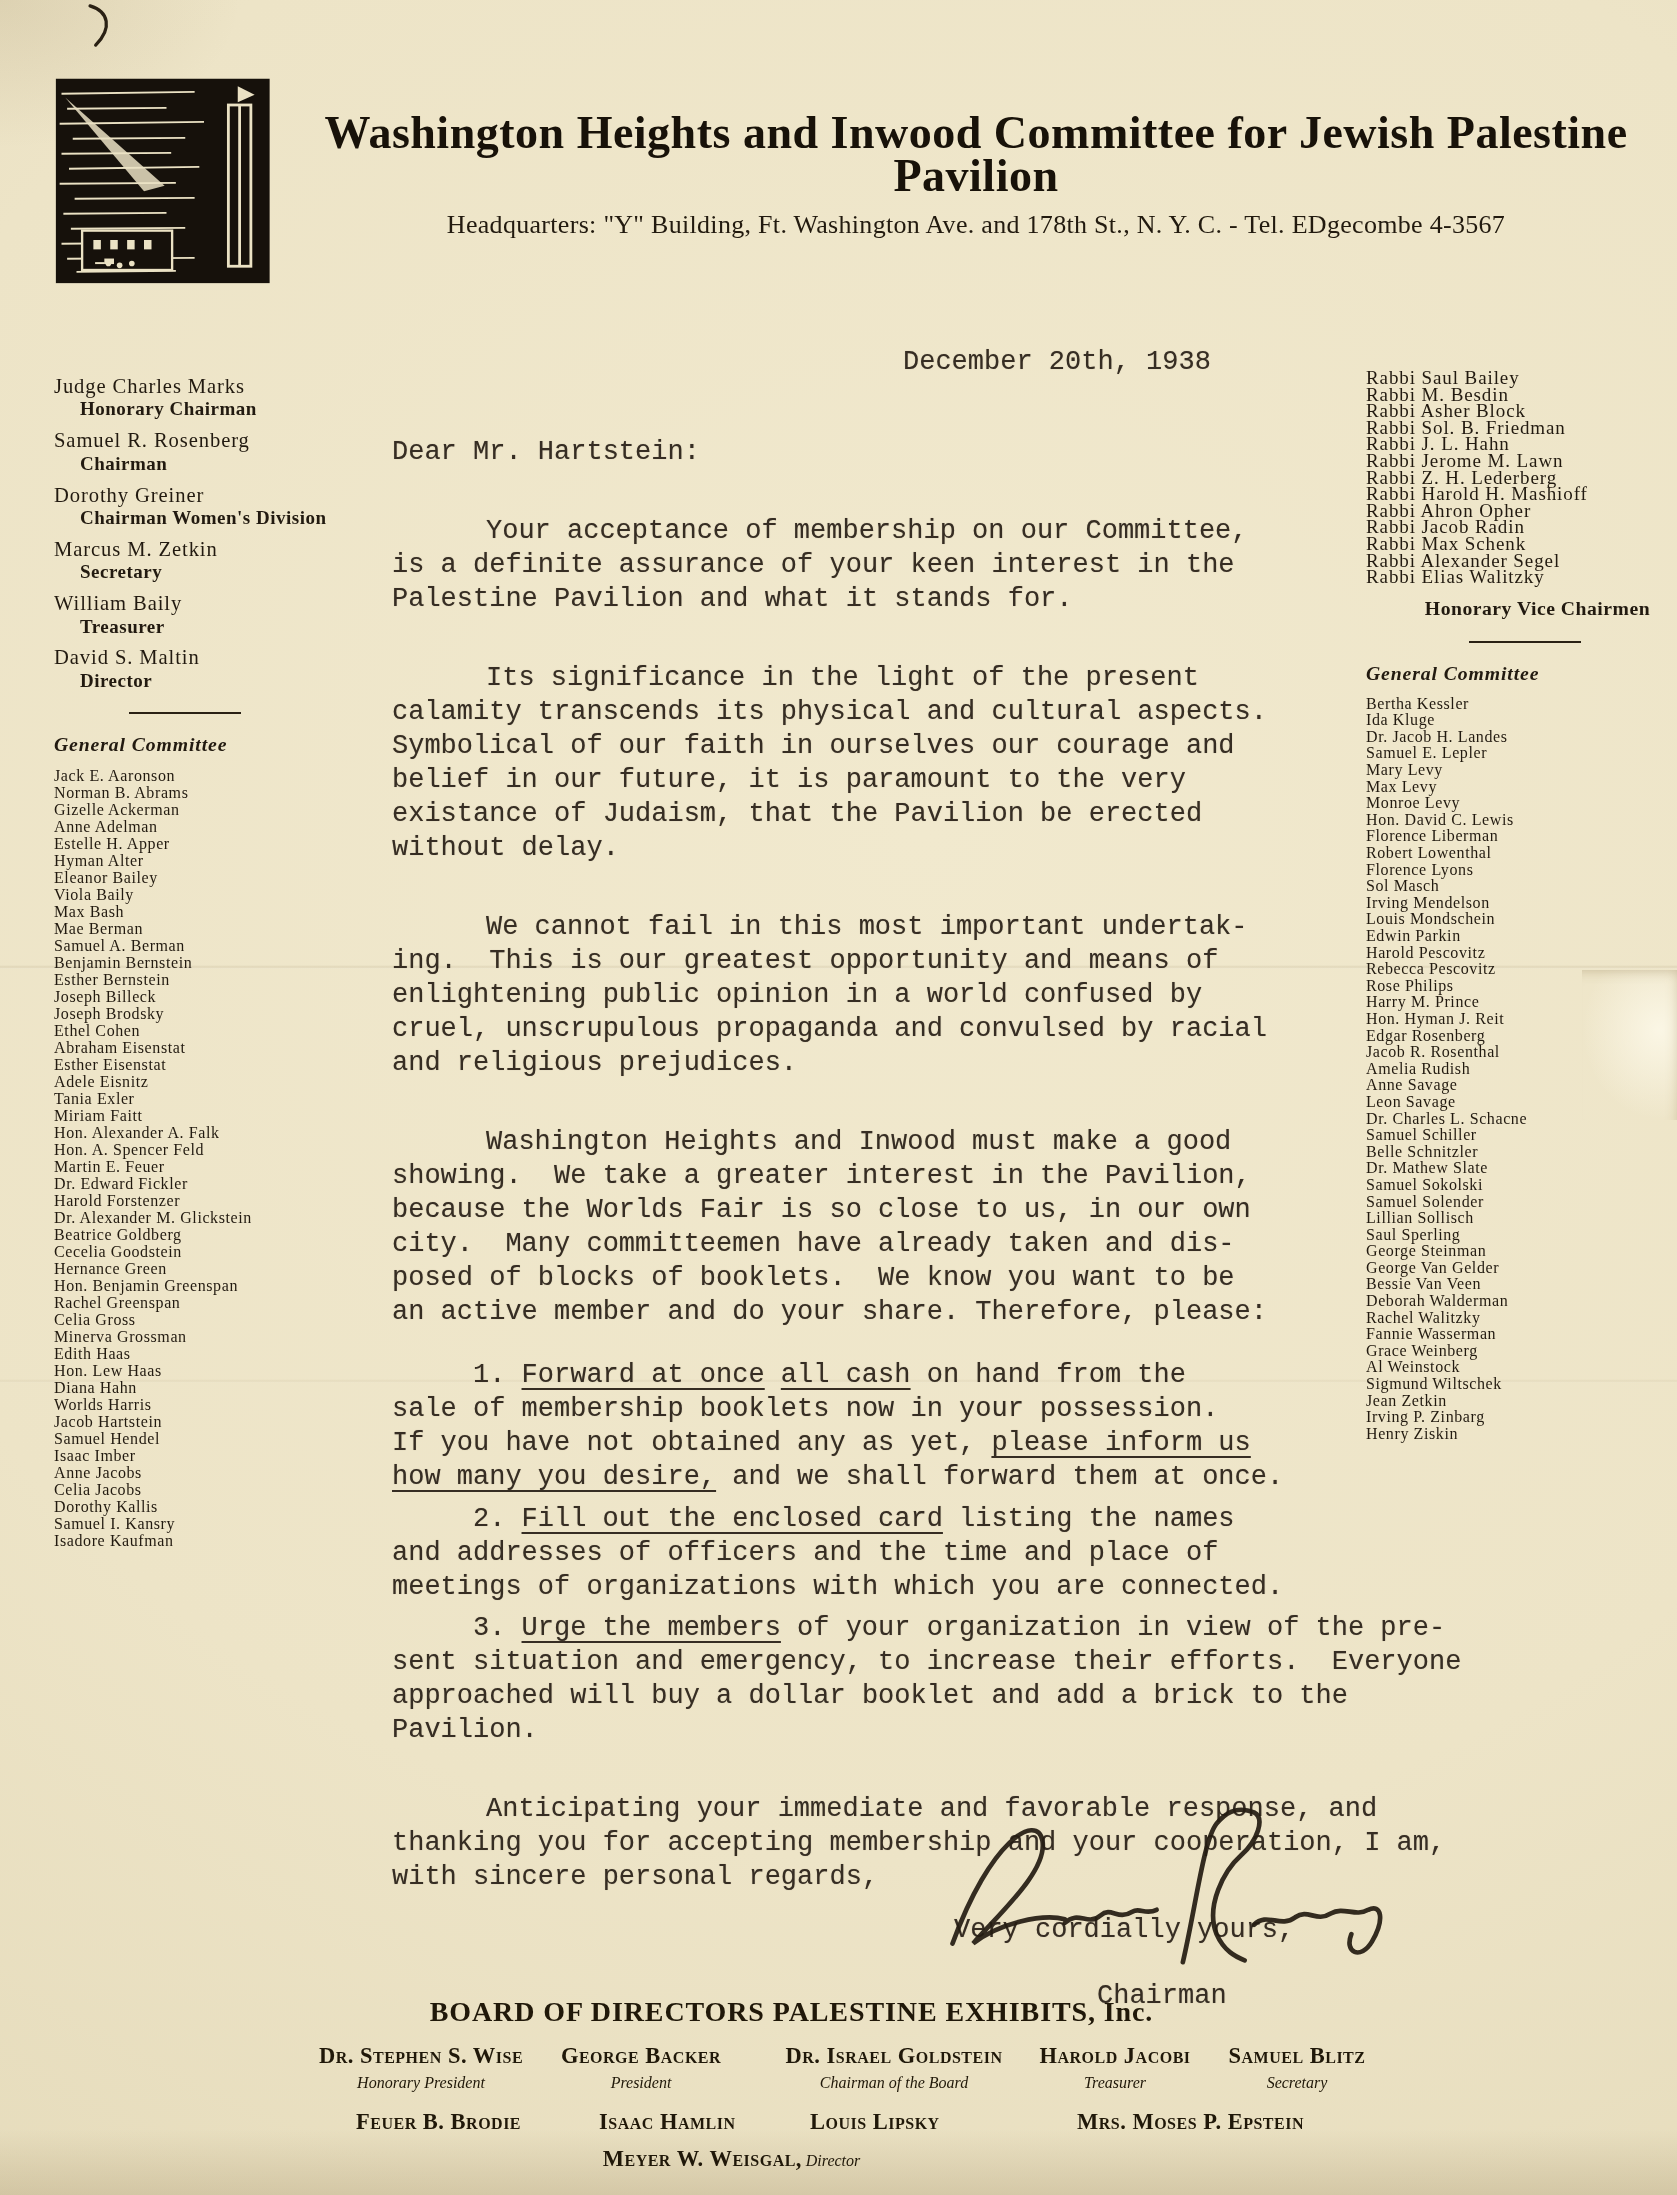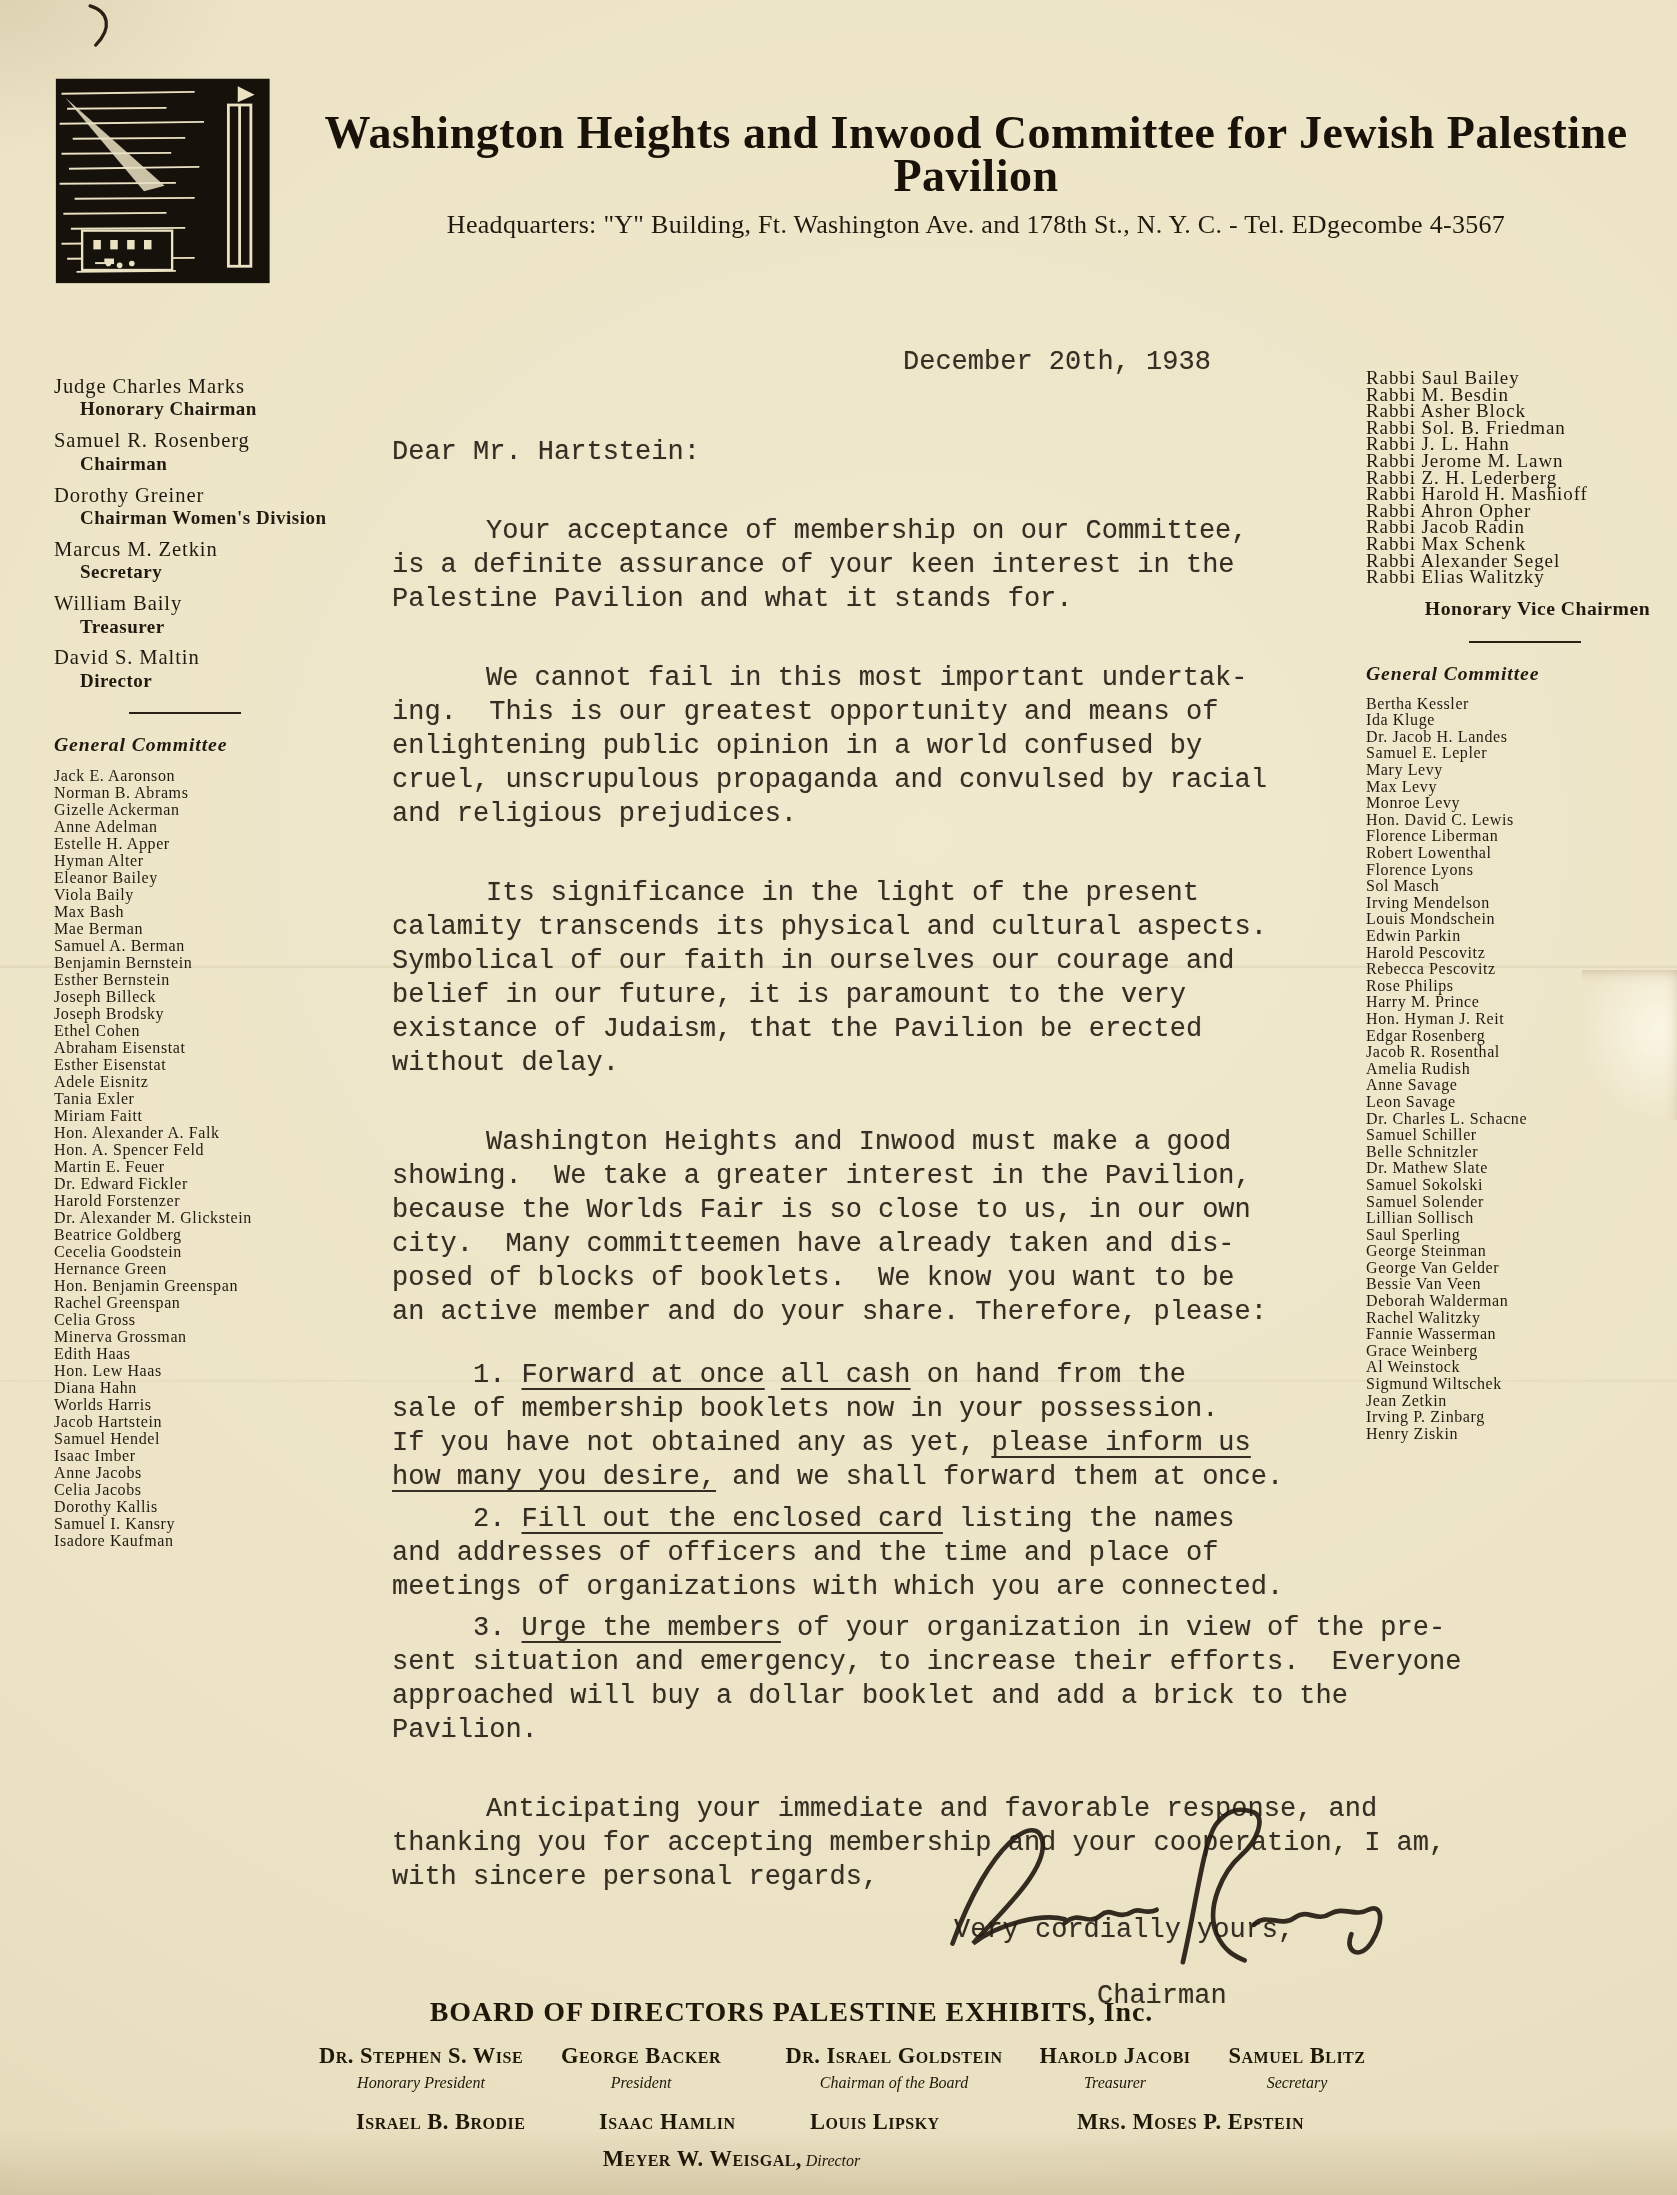--- a/index.html
+++ b/index.html
@@ -290,31 +290,31 @@
 
   <main class="letter">
     <div class="tw date">December 20th, 1938</div>
     <div class="tw salutation">Dear Mr. Hartstein:</div>
 
     <div>
 
     <p class="tw para">Your acceptance of membership on our Committee,
 is a definite assurance of your keen interest in the
 Palestine Pavilion and what it stands for.</p>
-        <p class="tw para">We cannot fail in this most important undertak-
-ing.  This is our greatest opportunity and means of
-enlightening public opinion in a world confused by
-cruel, unscrupulous propaganda and convulsed by racial
-and religious prejudices.</p>
         <p class="tw para">Its significance in the light of the present
 calamity transcends its physical and cultural aspects.
 Symbolical of our faith in ourselves our courage and
 belief in our future, it is paramount to the very
 existance of Judaism, that the Pavilion be erected
 without delay.</p>
+        <p class="tw para">We cannot fail in this most important undertak-
+ing.  This is our greatest opportunity and means of
+enlightening public opinion in a world confused by
+cruel, unscrupulous propaganda and convulsed by racial
+and religious prejudices.</p>
         <p class="tw para">Washington Heights and Inwood must make a good
 showing.  We take a greater interest in the Pavilion,
 because the Worlds Fair is so close to us, in our own
 city.  Many committeemen have already taken and dis-
 posed of blocks of booklets.  We know you want to be
 an active member and do your share. Therefore, please:</p>
       </div>
 
     <div class="items-wrap">
         <div class="tw item"><span>1. </span><span class="u">Forward at once</span><span> </span><span class="u">all cash</span><span> on hand from the
@@ -365,21 +365,21 @@
       <div class="f-cell" style="left:853px">
         <div class="f-name">Harold Jacobi</div>
         <div class="f-title">Treasurer</div>
       </div>
       <div class="f-cell" style="left:1035px">
         <div class="f-name">Samuel Blitz</div>
         <div class="f-title">Secretary</div>
       </div>
     </div>
     <div class="f-row2">
-      <span class="f-m" style="left:94px">Israel B. Brodie</span>
+      <span class="f-m" style="left:94px">Feuer B. Brodie</span>
       <span class="f-m" style="left:337px">Isaac Hamlin</span>
       <span class="f-m" style="left:548px">Louis Lipsky</span>
       <span class="f-m" style="left:815px">Mrs. Moses P. Epstein</span>
     </div>
     <div class="f-row3">
       <span class="f-name">Meyer W. Weisgal,</span>
       <span class="f-title">Director</span>
     </div>
   </footer>
 

